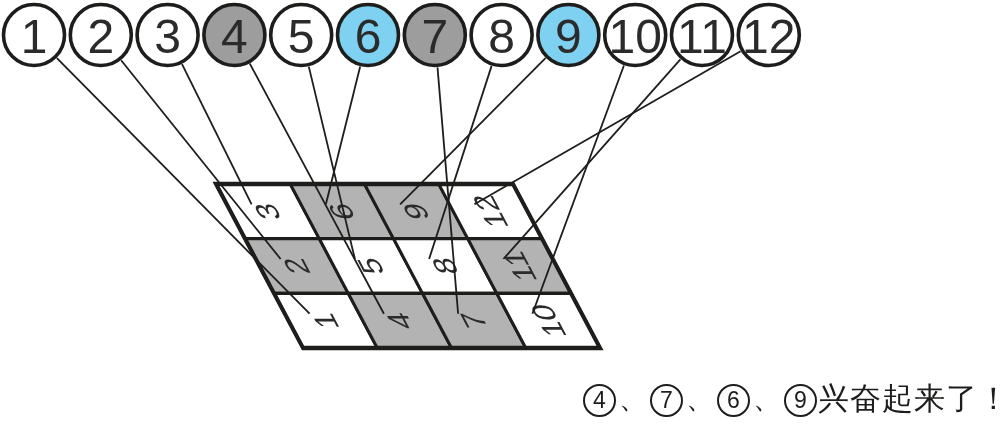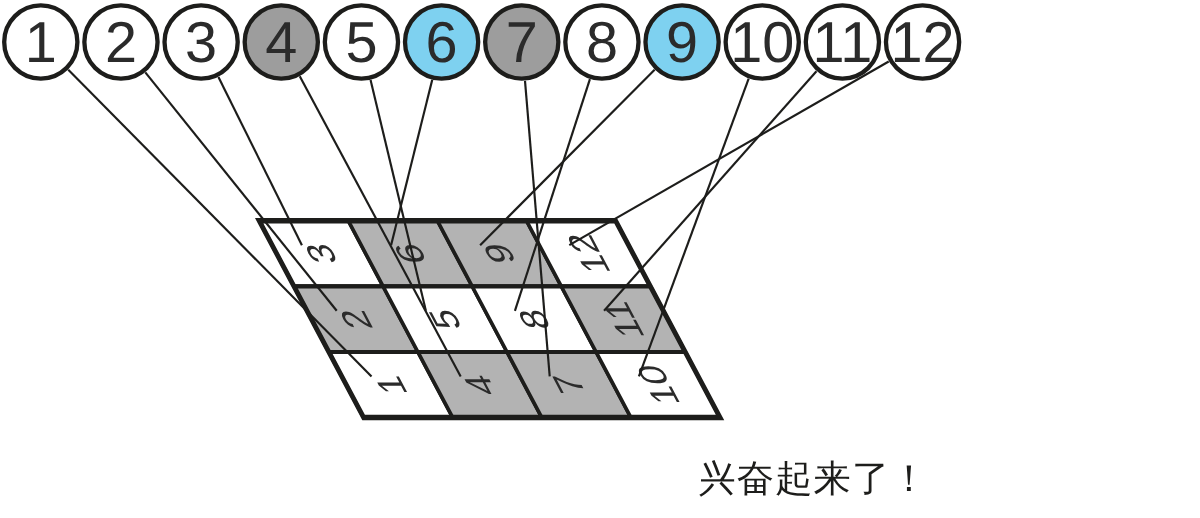--- a/index.html
+++ b/index.html
@@ -105,15 +105,16 @@
         <text x="568.4" y="36" text-anchor="middle" dominant-baseline="central" font-family="&quot;Liberation Sans&quot;, sans-serif" font-size="48" fill="#2b2b2b">9</text>
         <circle cx="635.1999999999999" cy="35" r="30.5" fill="#ffffff" stroke="#1d1d1b" stroke-width="3.6"></circle>
         <text x="635.1999999999999" y="36" text-anchor="middle" dominant-baseline="central" font-family="&quot;Liberation Sans&quot;, sans-serif" font-size="48" fill="#2b2b2b">10</text>
         <circle cx="702" cy="35" r="30.5" fill="#ffffff" stroke="#1d1d1b" stroke-width="3.6"></circle>
         <text x="702" y="36" text-anchor="middle" dominant-baseline="central" font-family="&quot;Liberation Sans&quot;, sans-serif" font-size="48" fill="#2b2b2b">11</text>
         <circle cx="768.8" cy="35" r="30.5" fill="#ffffff" stroke="#1d1d1b" stroke-width="3.6"></circle>
         <text x="768.8" y="36" text-anchor="middle" dominant-baseline="central" font-family="&quot;Liberation Sans&quot;, sans-serif" font-size="48" fill="#2b2b2b">12</text>
       </g>
     </svg>
   <div class="caption">
+    <span id="caption-circles"><span class="cap-circle">4</span><span class="cap-sep">、</span><span class="cap-circle">7</span><span class="cap-sep">、</span><span class="cap-circle">6</span><span class="cap-sep">、</span><span class="cap-circle">9</span></span>
     <span class="cap-text">兴奋起来了！</span>
   </div>
 </div>
 
 </body></html>

